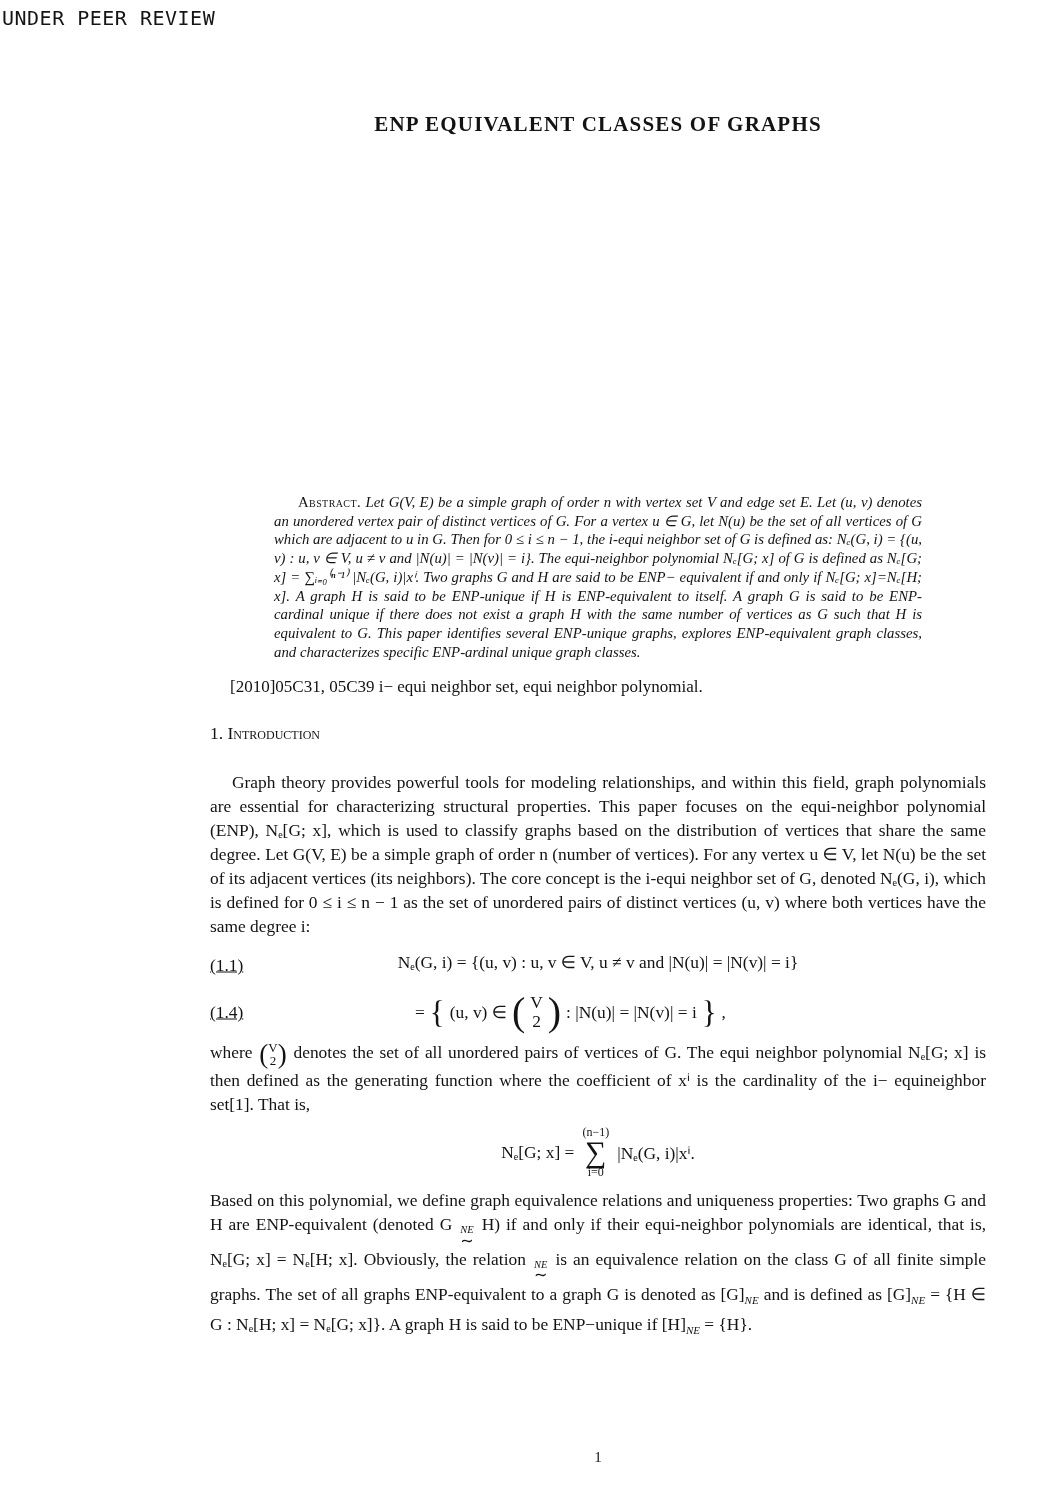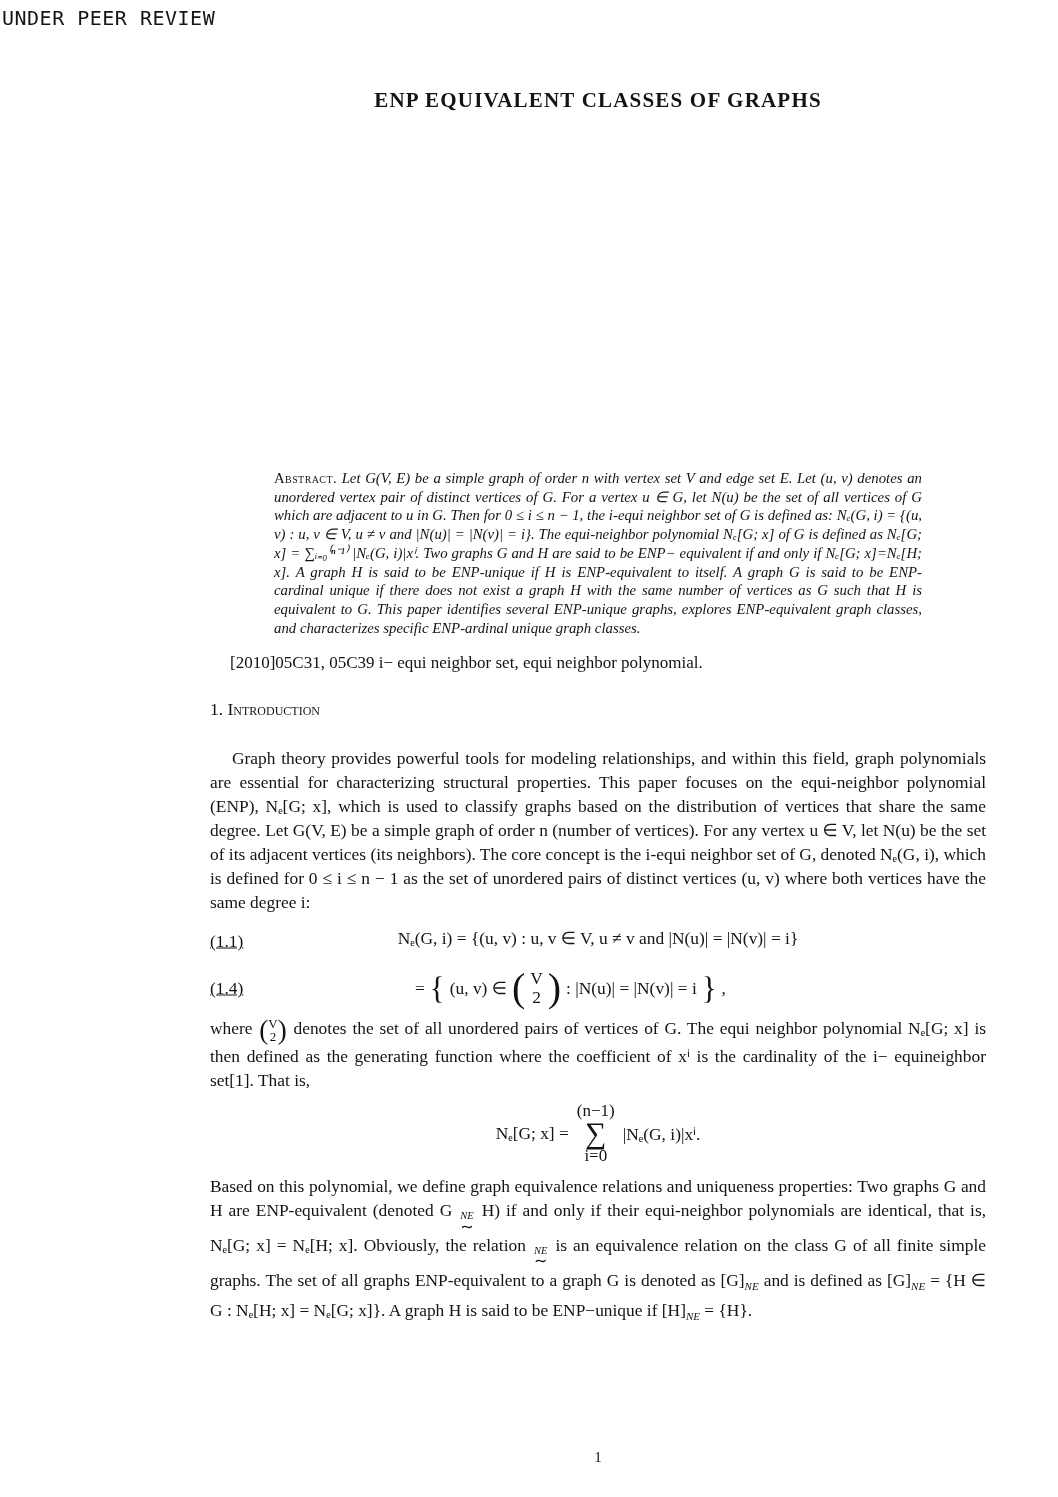--- a/index.html
+++ b/index.html
@@ -7,48 +7,48 @@
     position:relative; width:1058px; height:1492px; background:#ffffff;
     font-family:"Liberation Serif", serif; color:#131313; overflow:hidden;
   }
   .watermark {
     position:absolute; top:6px; left:2px;
     font-family:"DejaVu Sans Mono", monospace;
     font-size:20px; letter-spacing:0.5px; color:#151515;
   }
   .content { position:absolute; left:210px; top:0; width:776px; }
   .title {
-    margin:0; padding-top:88px; text-align:center;
+    margin:0; padding-top:112px; text-align:center;
     font-size:21px; font-weight:700; letter-spacing:1.2px;
   }
   .abstract {
     width:648px; margin:356px auto 0;
     font-size:14.8px; line-height:18.7px; text-align:justify; font-style:italic;
   }
-  .abstract-label { font-style:normal; font-variant:small-caps; letter-spacing:0.4px; }
+  .abstract-label { font-style:normal; font-variant:small-caps; letter-spacing:0.4px;margin-left:24px; }
   .msc { margin:16px 0 0; font-size:17px; text-indent:20px; }
   .section-heading { margin:26px 0 0; text-align:left; font-size:17.5px; font-weight:400; }
   .sc { font-variant:small-caps; }
   .body { margin:0; font-size:17.4px; line-height:24px; text-align:justify; }
   .p1 { margin-top:26px; }
   .indent { text-indent:22px; }
   .eq-row { position:relative; margin:14px 0 8px; font-size:17.4px; min-height:26px; }
   .eq-tag { position:absolute; left:0; top:50%; transform:translateY(-50%);text-decoration:underline; }
   .eq-center { text-align:center; }
   .eq-inline { display:flex; align-items:center; margin-left:205px; gap:5px; }
   .brace { font-size:31px; font-weight:300; line-height:1; }
   .paren-big { font-size:40px; font-weight:300; line-height:1; }
   .binom-stack { display:inline-flex; flex-direction:column; align-items:center; line-height:1.12; font-size:17.4px; }
   .where-para { margin-top:0; }
   .inline-binom { display:inline-flex; align-items:center; vertical-align:middle; margin:0 1px; }
   .ib-paren { font-size:27px; font-weight:300; line-height:1; }
   .ib-stack { display:inline-flex; flex-direction:column; align-items:center; line-height:1.0; font-size:13px; }
   .display-eq { display:flex; justify-content:center; align-items:center; gap:8px; margin:10px 0 10px; font-size:17.4px; }
   .sum-stack { display:inline-flex; flex-direction:column; align-items:center; line-height:1; }
-  .sum-upper, .sum-lower { font-size:17px;text-align:right; }
+  .sum-upper, .sum-lower { font-size:12px;text-align:right; }
   .sum-symbol { font-size:30px; line-height:0.95; }
   .last-para { margin-top:4px; }
   .rel-stack { display:inline-flex; flex-direction:column; align-items:center; vertical-align:-3px; line-height:0.78; margin:0 2px; }
   .rel-top { font-size:10.5px; font-style:italic; }
   .rel-sim { font-size:16px; }
   .ne-sub { font-style:italic; font-size:11px; vertical-align:-4px; }
   .page-number { position:absolute; bottom:26px; left:210px; width:776px; text-align:center; font-size:15px; }
 </style>
 </head>
 <body>

